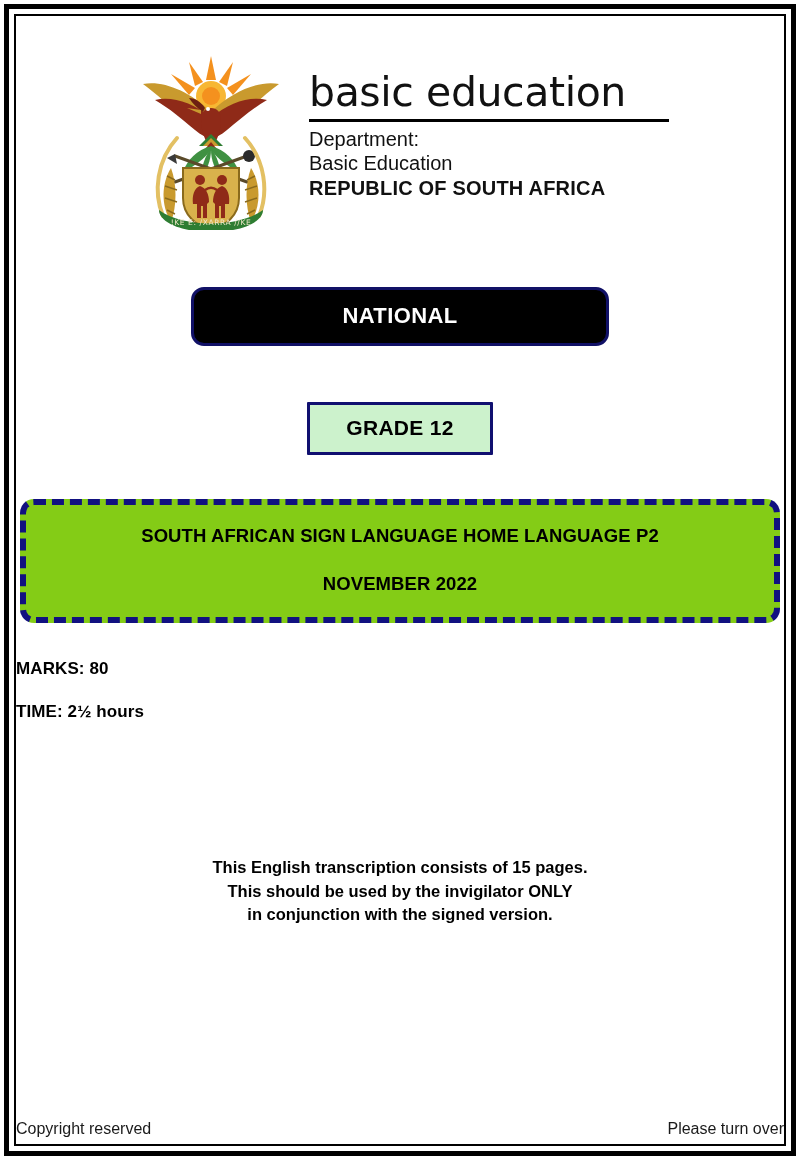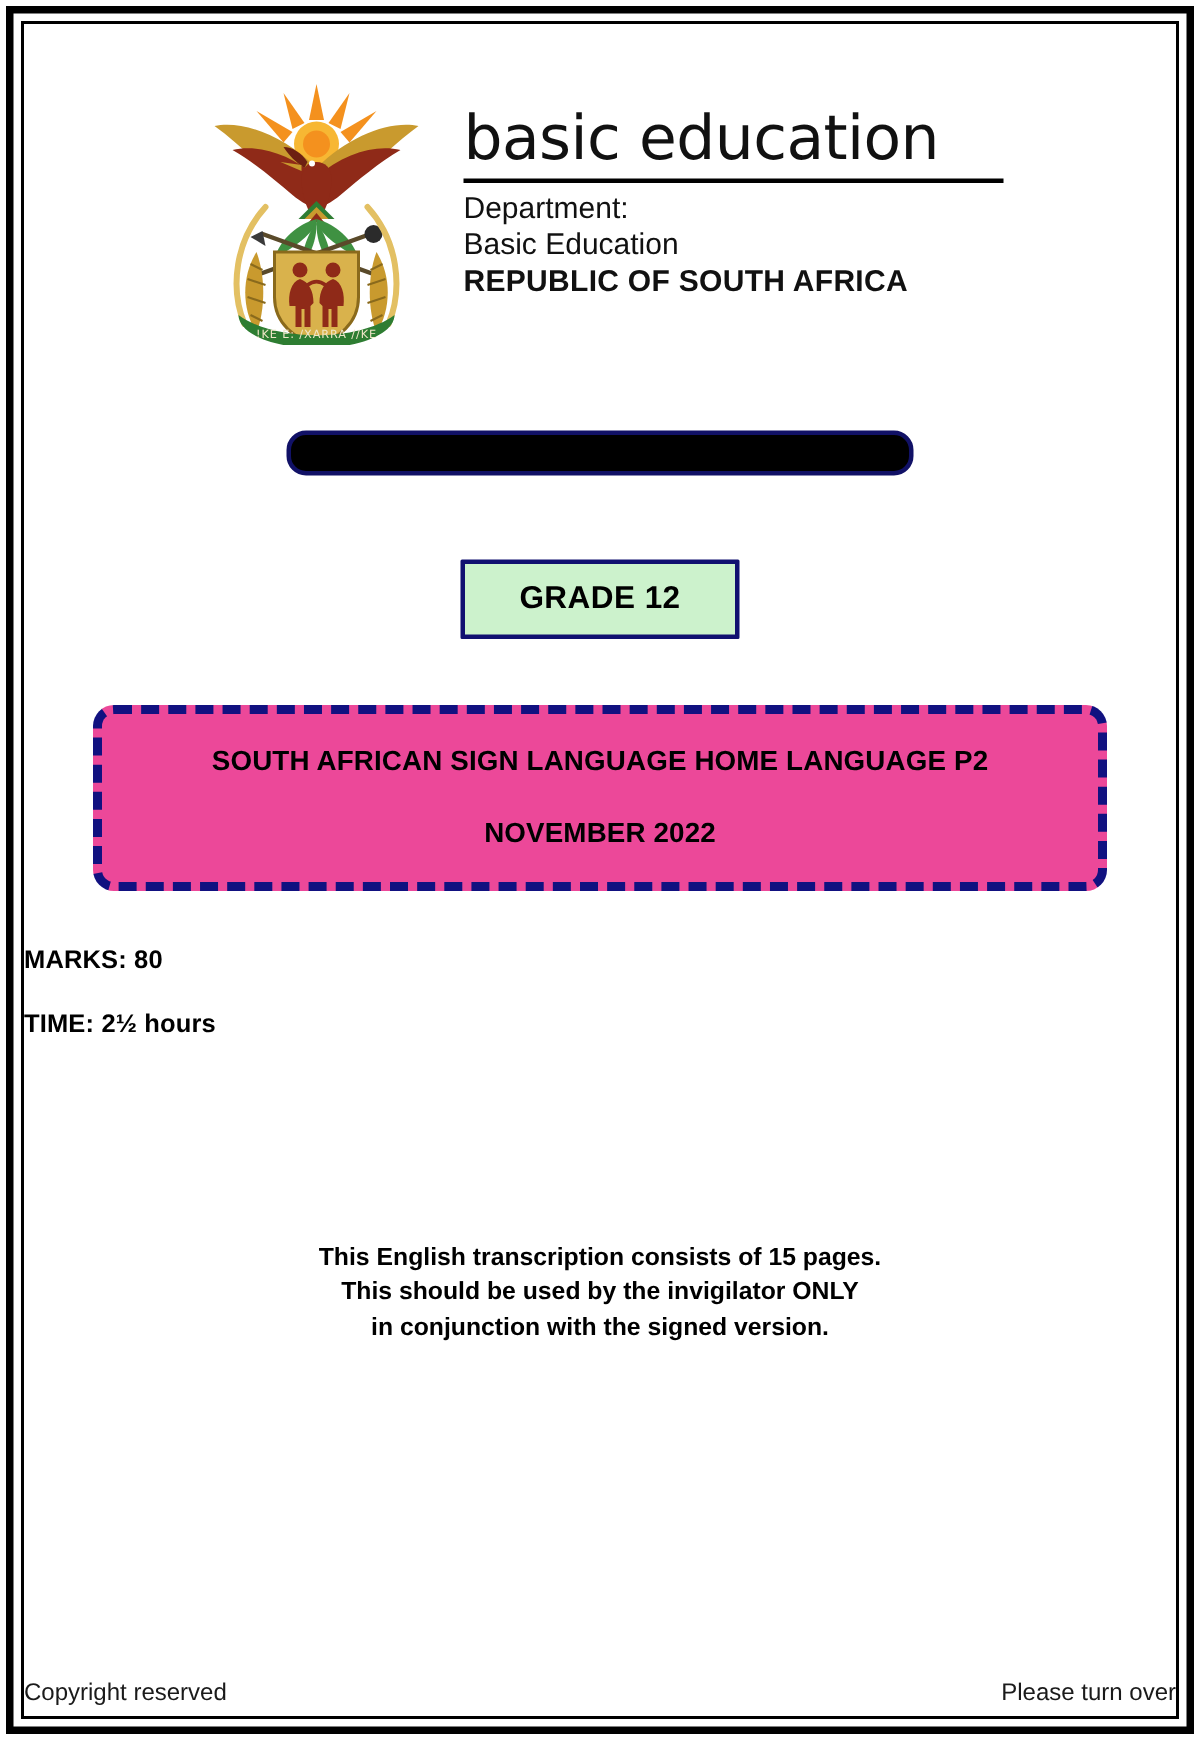--- a/index.html
+++ b/index.html
@@ -117,23 +117,23 @@
     padding: 11px 0 12px 0;
     font-weight: 700;
     font-size: 21px;
     color: #000000;
     letter-spacing: 0.3px;
   }
 
   
   .subject-wrap { display: flex; justify-content: center; margin-top: 44px; }
   .subject-box {
-    width: 676px;
-    box-sizing: border-box;
-    background: #ec4899;
+    width: 760px;
+    box-sizing: border-box;
+    background: #84cc16;
     border: 6px dashed #111180;
     border-radius: 14px;
     text-align: center;
     padding: 20px 10px 22px 10px;
     color: #000000;
   }
   .subject-title {
     font-weight: 700;
     font-size: 18.5px;
     letter-spacing: 0.1px;
@@ -272,20 +272,21 @@
         <div class="wordmark-sub">
           <div>Department:</div>
           <div>Basic Education</div>
           <div class="strong">REPUBLIC OF SOUTH AFRICA</div>
         </div>
       </div>
     </div>
 
     <div class="nsc-wrap">
       <div class="nsc-box">
+        <div>NATIONAL</div>
       </div>
     </div>
 
     <div class="grade-wrap">
       <div class="grade-box">GRADE 12</div>
     </div>
 
     <div class="subject-wrap">
       <div class="subject-box">
         <div class="subject-title">SOUTH AFRICAN SIGN LANGUAGE HOME LANGUAGE P2</div>

